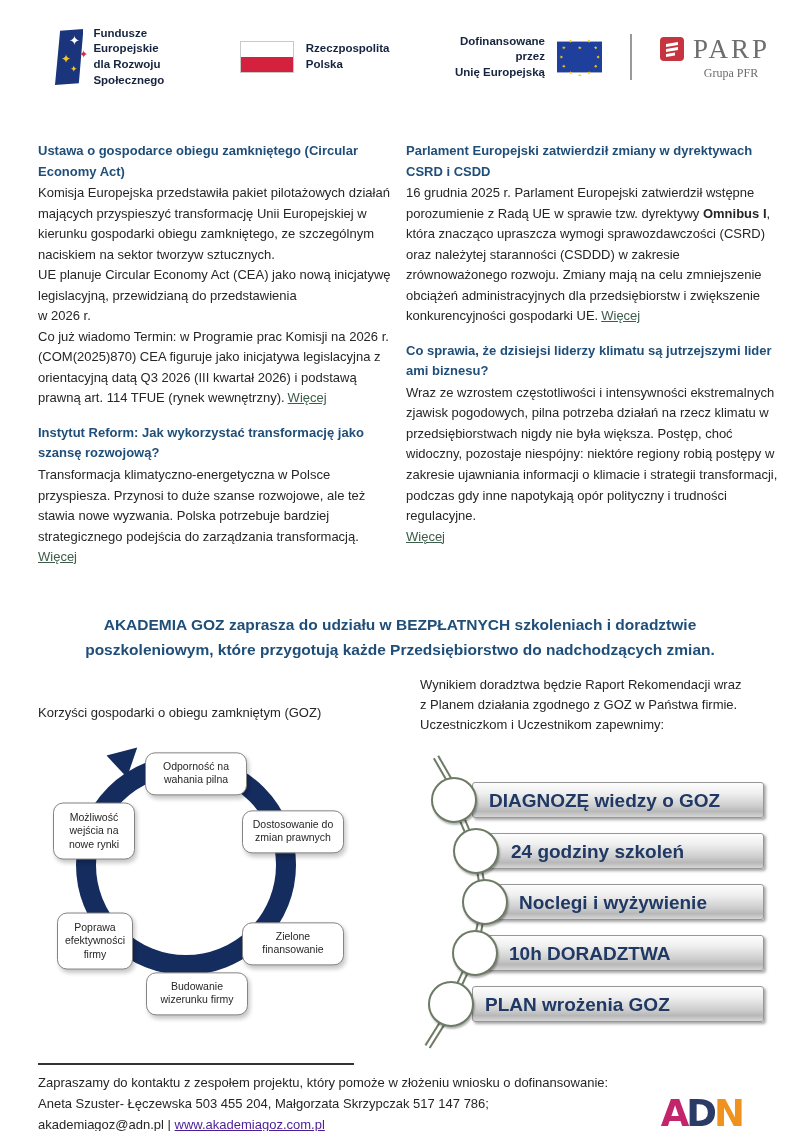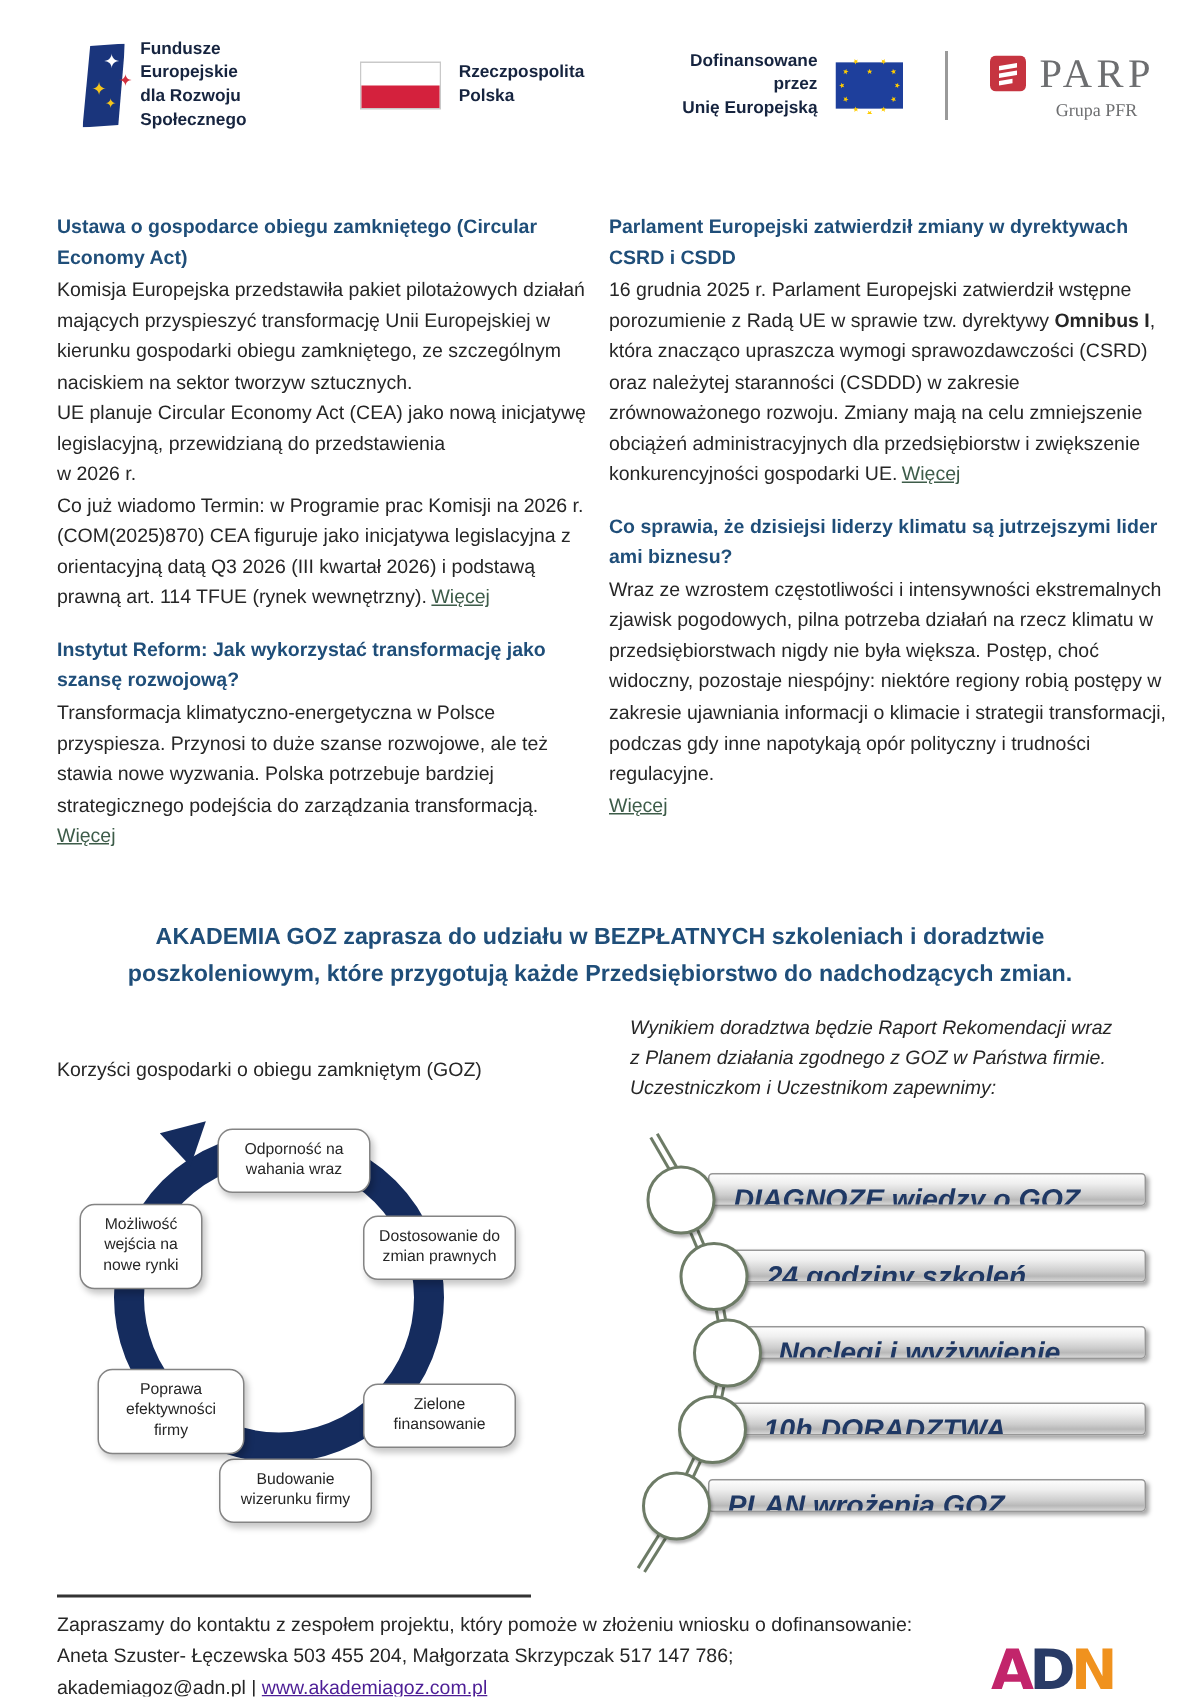--- a/index.html
+++ b/index.html
@@ -39,44 +39,44 @@
   .more { color:#3D5C49; text-decoration:underline; margin-left:3px; cursor:pointer; }
   .footlink { color:#4c1d95; text-decoration:underline; cursor:pointer; }
 
   
   .promo-heading { margin:30px 48px 0; text-align:center; font-size:15.5px; font-weight:bold;
     color:#1F4E79; line-height:1.65; }
 
   
   .promo-row { display:flex; padding:0 16px 0 32px; margin-top:10px; }
   .promo-left { width:376px; }
-  .promo-right { flex:1; padding-left:12px;font-style:italic; }
+  .promo-right { flex:1; padding-left:12px; }
   .caption { margin-top:32px; font-size:13px; padding-left:6px; }
   .intro { margin-top:2px; font-size:13px; line-height:1.55; white-space:pre-line; }
 
   
   .diagram { position:relative; width:376px; height:312px; margin-top:10px; }
   .ring { position:absolute; left:44px; top:25px; width:220px; height:220px;
     border:20px solid #152C5E; border-radius:50%; }
   .arrowhead { position:absolute; left:80px; top:13px; width:0; height:0;
     border-left:15px solid transparent; border-right:15px solid transparent;
     border-bottom:28px solid #152C5E; transform:rotate(47deg); }
   .dbox { position:absolute; transform:translate(-50%,-50%); background:#ffffff;
     border:1.5px solid #848484; border-radius:10px; box-shadow:2px 3px 4px rgba(0,0,0,.22);
     font-size:10.5px; line-height:1.3; text-align:center; padding:7px 6px; }
   .db0 { left:164px; top:44px;  width:102px; }
   .db1 { left:261px; top:102px; width:102px; }
   .db2 { left:261px; top:214px; width:102px; }
   .db3 { left:165px; top:264px; width:102px; }
-  .db4 { left:63px;  top:211px; width:98px;margin-left:19px; }
+  .db4 { left:63px;  top:211px; width:76px; }
   .db5 { left:62px;  top:101px; width:82px; }
 
   
   .benefits { position:relative; width:356px; height:300px; margin-top:22px; }
-  .bar { position:absolute; left:52px; width:292px; height:22px; z-index:2;
+  .bar { position:absolute; left:52px; width:292px; height:36px; z-index:2;
     background:linear-gradient(180deg,#fdfdfd 0%,#efefef 30%,#cdcdcd 68%,#b8b8b8 84%,#d6d6d6 100%);
     border:1px solid #979797; border-radius:3px; box-shadow:2px 2px 3px rgba(0,0,0,.35);
     color:#1F3864; font-weight:bold; font-size:19px; line-height:36px; white-space:nowrap;
     overflow:hidden; }
   .bar.b0 { top:25px;  padding-left:16px; }
   .bar.b1 { top:76px;  padding-left:38px; }
   .bar.b2 { top:127px; padding-left:46px; }
   .bar.b3 { top:178px; padding-left:36px; }
   .bar.b4 { top:229px; padding-left:12px; }
   .chain-circle { position:absolute; width:46px; height:46px; border-radius:50%; z-index:3;
@@ -205,21 +205,21 @@
 <div class="promo-heading">AKADEMIA GOZ zaprasza do udziału w BEZPŁATNYCH szkoleniach i doradztwie poszkoleniowym, które przygotują każde Przedsiębiorstwo do nadchodzących zmian.</div>
 
 <div class="promo-row">
 
   <div class="promo-left">
     <div class="caption">Korzyści gospodarki o obiegu zamkniętym (GOZ)</div>
 
     <div class="diagram">
       <div class="ring"></div>
       <div class="arrowhead"></div>
-      <div class="dbox db0">Odporność na wahania wraz</div>
+      <div class="dbox db0">Odporność na wahania pilna</div>
       <div class="dbox db1">Dostosowanie do zmian prawnych</div>
       <div class="dbox db2">Zielone finansowanie</div>
       <div class="dbox db3">Budowanie wizerunku firmy</div>
       <div class="dbox db4">Poprawa efektywności firmy</div>
       <div class="dbox db5">Możliwość wejścia na nowe rynki</div>
     </div>
   </div>
 
   <div class="promo-right">
     <div class="intro">Wynikiem doradztwa będzie Raport Rekomendacji wraz

